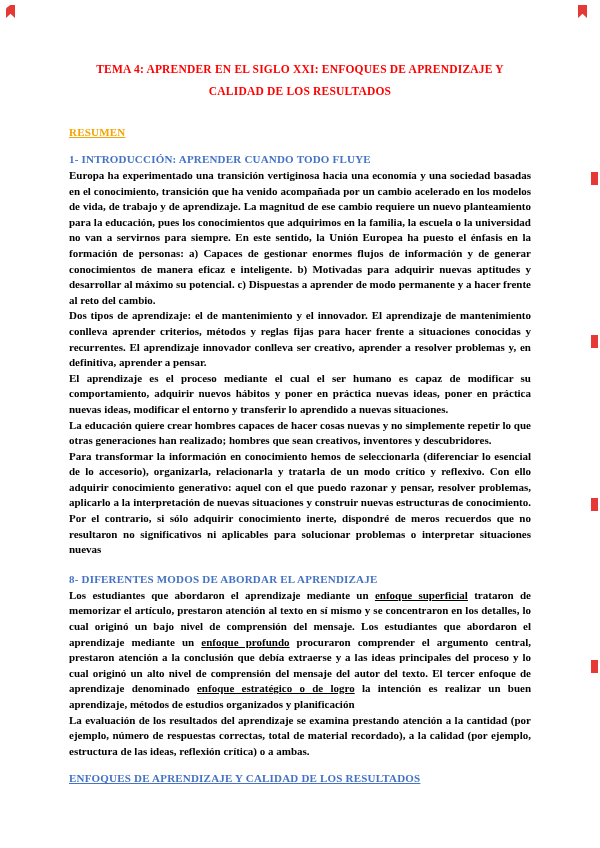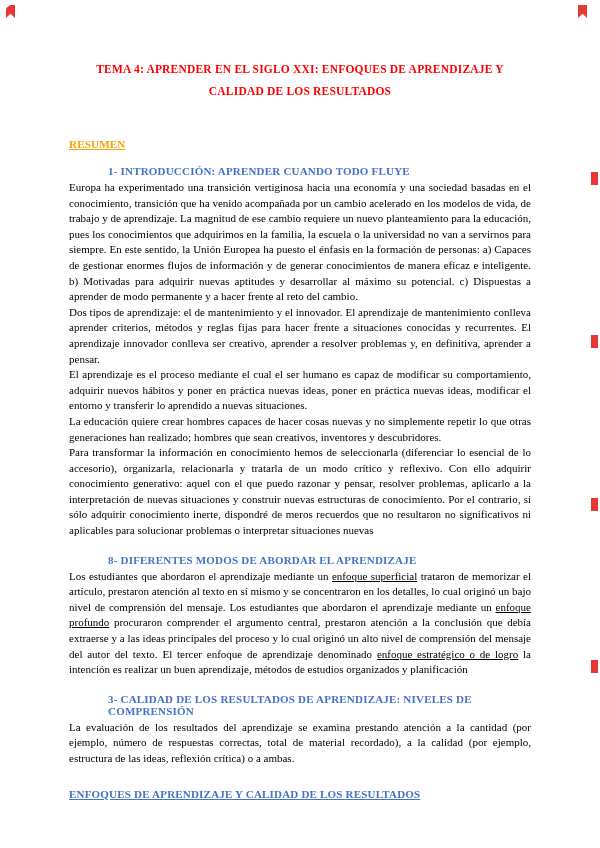--- a/index.html
+++ b/index.html
@@ -21,45 +21,45 @@
   }
   .doc-title {
     color: var(--title-red, #FF0000);
     font-weight: bold;
     font-size: 11.5px;
     line-height: 22px;
     text-align: center;
     letter-spacing: 0.2px;
   }
   .resumen {
-    margin-top: 36px;
+    margin-top: 24px;
     color: var(--resumen-orange, #FFA500);
     font-weight: bold;
     font-size: 11px;
     text-decoration: underline;
     letter-spacing: 0.2px;
   }
   .heading {
     margin-top: 15px;
     margin-bottom: 3px;
     color: var(--heading-blue, #4472C4);
     font-weight: bold;
     font-size: 11px;
     letter-spacing: 0.2px;
-    margin-left: 39px;
   }
   .para {
     margin: 0;
     font-size: 11px;
     line-height: 15.6px;
     text-align: justify;
+    font-weight: bold;
   }
   .para .u { text-decoration: underline; }
   .footer-link {
-    margin-top: 21px;
+    margin-top: 13px;
     color: var(--heading-blue, #4472C4);
     font-weight: bold;
     font-size: 11px;
     text-decoration: underline;
     letter-spacing: 0.2px;
   }
   
   .mark {
     position: absolute;
     background: var(--mark-red, #E53935);
@@ -100,19 +100,18 @@
       <p class="para"><span>La educación quiere crear hombres capaces de hacer cosas nuevas y no simplemente repetir lo que otras generaciones han realizado; hombres que sean creativos, inventores y descubridores.</span></p>
       <p class="para"><span>Para transformar la información en conocimiento hemos de seleccionarla (diferenciar lo esencial de lo accesorio), organizarla, relacionarla y tratarla de un modo crítico y reflexivo. Con ello adquirir conocimiento generativo: aquel con el que puedo razonar y pensar, resolver problemas, aplicarlo a la interpretación de nuevas situaciones y construir nuevas estructuras de conocimiento. Por el contrario, si sólo adquirir conocimiento inerte, dispondré de meros recuerdos que no resultaron no significativos ni aplicables para solucionar problemas o interpretar situaciones nuevas</span></p>
     </div>
 
     <div class="section">
       <div class="heading">8- DIFERENTES MODOS DE ABORDAR EL APRENDIZAJE</div>
       <p class="para"><span>Los estudiantes que abordaron el aprendizaje mediante un </span><span class="u">enfoque superficial</span><span> trataron de memorizar el artículo, prestaron atención al texto en sí mismo y se concentraron en los detalles, lo cual originó un bajo nivel de comprensión del mensaje. Los estudiantes que abordaron el aprendizaje mediante un </span><span class="u">enfoque profundo</span><span> procuraron comprender el argumento central, prestaron atención a la conclusión que debía extraerse y a las ideas principales del proceso y lo cual originó un alto nivel de comprensión del mensaje del autor del texto. El tercer enfoque de aprendizaje denominado </span><span class="u">enfoque estratégico o de logro</span><span> la intención es realizar un buen aprendizaje, métodos de estudios organizados y planificación</span></p>
     </div>
 
     <div class="section">
-      <div class="heading">3- CALIDAD DE LOS RESULTADOS DE APRENDIZAJE: NIVELES DE COMPRENSIÓN</div>
       <p class="para"><span>La evaluación de los resultados del aprendizaje se examina prestando atención a la cantidad (por ejemplo, número de respuestas correctas, total de material recordado), a la calidad (por ejemplo, estructura de las ideas, reflexión crítica) o a ambas.</span></p>
       <div class="footer-link">ENFOQUES DE APRENDIZAJE Y CALIDAD DE LOS RESULTADOS</div>
     </div>
 
   </div>
 </div>
 
 </body></html>

